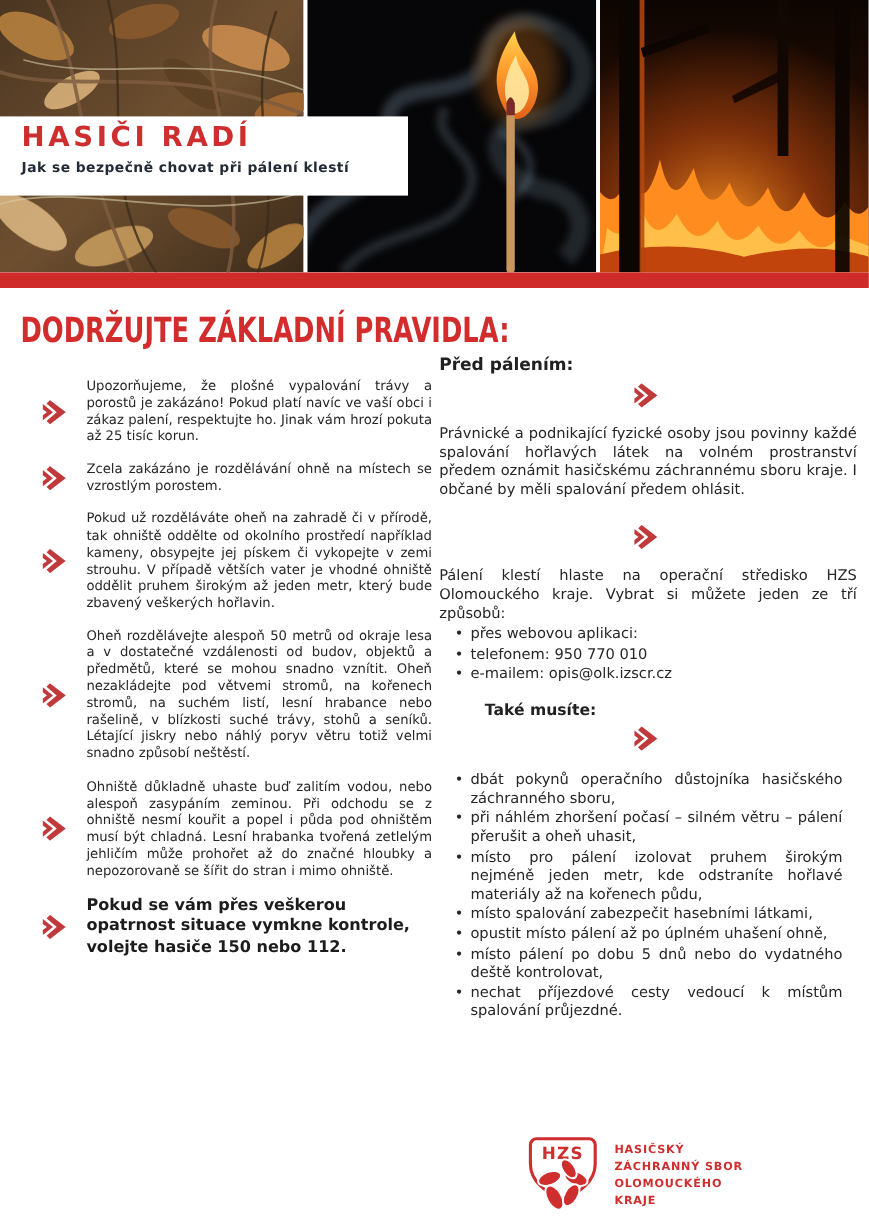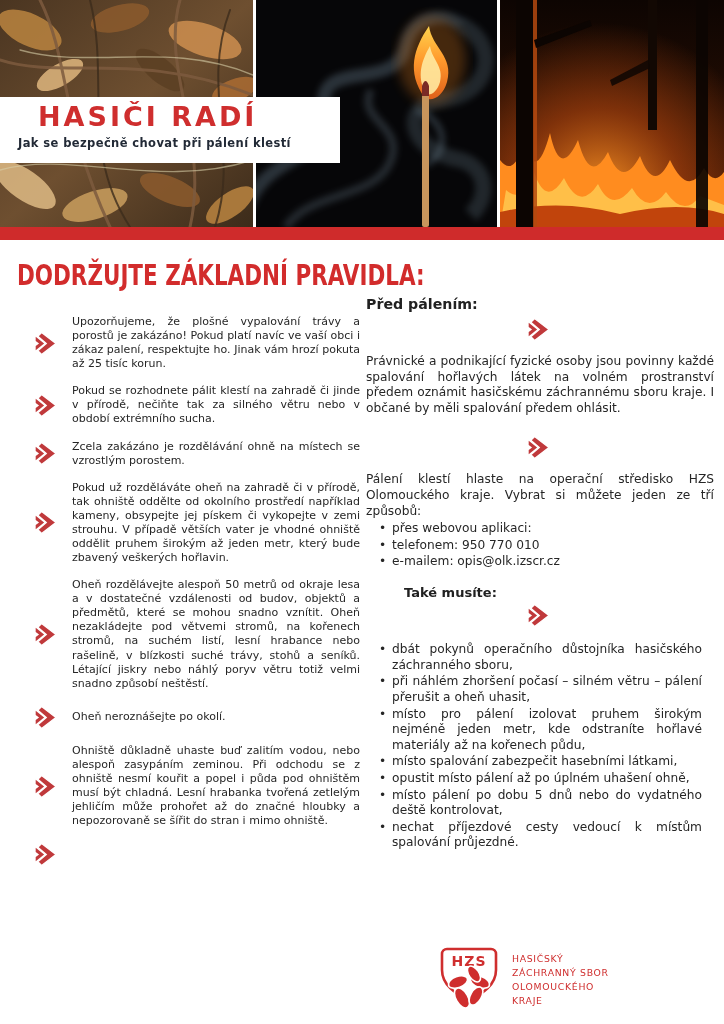--- a/index.html
+++ b/index.html
@@ -7,22 +7,22 @@
         font-family:"DejaVu Sans",sans-serif;color:#262626;}
 
   
   .photo-strip{position:absolute;top:0;left:0;width:724px;height:227px;display:flex;gap:3px;background:#fff;}
   .photo{height:227px;overflow:hidden;position:relative;}
   .photo svg{display:block;}
 
   
   .title-band{position:absolute;top:97px;left:0;width:340px;height:66px;background:#ffffff;
               padding:6px 0 0 18px;box-sizing:border-box;z-index:5;}
-  .page-title{color:#cf2e2e;font-weight:700;font-size:27px;letter-spacing:3px;line-height:1.05;
-              font-family:"DejaVu Sans",sans-serif;margin-left:20px;}
+  .page-title{color:#cf2e2e;font-weight:700;font-size:23px;letter-spacing:3px;line-height:1.05;
+              font-family:"DejaVu Sans",sans-serif;}
   .page-subtitle{color:#222a36;font-weight:700;font-size:11.5px;letter-spacing:0.4px;margin-top:5px;}
 
   
   .red-band{position:absolute;top:227px;left:0;width:724px;height:13px;background:#cf2b2b;}
 
   
   .main-heading{position:absolute;top:258px;left:17px;color:#d22c2c;font-weight:700;font-size:29px;
                 transform:scaleX(0.74);transform-origin:left center;white-space:nowrap;letter-spacing:0px;}
 
   
@@ -40,21 +40,21 @@
   .indent{margin-left:38px;}
   .info-h{font-weight:700;font-size:14.2px;margin:0 0 6px 0;color:#212121;}
   .info-p{margin:0;font-size:12.2px;line-height:1.28;text-align:justify;color:#262626;}
   ul.dotlist{margin:2px 0 0 0;padding:0;list-style:none;}
   ul.dotlist li{position:relative;padding-left:14px;margin:1px 12px;font-size:12.2px;line-height:1.28;text-align:justify;}
   ul.dotlist li::before{content:"•";position:absolute;left:1px;top:0;}
   .sub-line{font-size:12.2px;line-height:1.28;}
 
   
   .footer{position:absolute;left:438px;top:946px;display:flex;align-items:center;gap:12px;}
-  .org-text{color:#cf2e2e;font-weight:400;font-size:9.3px;letter-spacing:0.7px;line-height:1.5;}
+  .org-text{color:#cf2e2e;font-weight:700;font-size:9.3px;letter-spacing:0.7px;line-height:1.5;}
   .org-text div{white-space:nowrap;}
 </style>
 </head>
 <body>
 
 <svg width="0" height="0" style="position:absolute" aria-hidden="true">
   <defs>
     <symbol id="dblchev" viewBox="0 0 32 32">
       <path d="M2 8 L12 16 L2 24 L2 19 L6 16 L2 13 Z" fill="#c0393b"></path>
       <path d="M9 3 L26 16 L9 29 L4.5 24.5 L14.5 16 L4.5 7.5 Z" fill="#c0393b" stroke="#ffffff" stroke-width="1.6"></path>
@@ -184,28 +184,20 @@
           </svg>
         </span>
       <p class="rule-text">Upozorňujeme, že plošné vypalování trávy a porostů je zakázáno! Pokud platí navíc ve vaší obci i zákaz palení, respektujte ho. Jinak vám hrozí pokuta až 25 tisíc korun.</p>
     </div>
     <div class="rule-row">
       <span class="chev-box">
           <svg viewBox="0 0 32 32">
             <use href="#dblchev"></use>
           </svg>
         </span>
-      <p class="rule-text">Pokud se rozhodnete pálit klestí na zahradě či jinde v přírodě, nečiňte tak za silného větru nebo v období extrémního sucha.</p>
-    </div>
-    <div class="rule-row">
-      <span class="chev-box">
-          <svg viewBox="0 0 32 32">
-            <use href="#dblchev"></use>
-          </svg>
-        </span>
       <p class="rule-text">Zcela zakázáno je rozdělávání ohně na místech se vzrostlým porostem.</p>
     </div>
     <div class="rule-row">
       <span class="chev-box">
           <svg viewBox="0 0 32 32">
             <use href="#dblchev"></use>
           </svg>
         </span>
       <p class="rule-text">Pokud už rozděláváte oheň na zahradě či v přírodě, tak ohniště oddělte od okolního prostředí například kameny, obsypejte jej pískem či vykopejte v zemi strouhu. V případě větších vater je vhodné ohniště oddělit pruhem širokým až jeden metr, který bude zbavený veškerých hořlavin.</p>
     </div>
@@ -216,36 +208,29 @@
           </svg>
         </span>
       <p class="rule-text">Oheň rozdělávejte alespoň 50 metrů od okraje lesa a v dostatečné vzdálenosti od budov, objektů a předmětů, které se mohou snadno vznítit. Oheň nezakládejte pod větvemi stromů, na kořenech stromů, na suchém listí, lesní hrabance nebo rašelině, v blízkosti suché trávy, stohů a seníků. Létající jiskry nebo náhlý poryv větru totiž velmi snadno způsobí neštěstí.</p>
     </div>
     <div class="rule-row">
       <span class="chev-box">
           <svg viewBox="0 0 32 32">
             <use href="#dblchev"></use>
           </svg>
         </span>
-      <p class="rule-text">Oheň neroznášejte po okolí.</p>
-    </div>
-    <div class="rule-row">
-      <span class="chev-box">
-          <svg viewBox="0 0 32 32">
-            <use href="#dblchev"></use>
-          </svg>
-        </span>
       <p class="rule-text">Ohniště důkladně uhaste buď zalitím vodou, nebo alespoň zasypáním zeminou. Při odchodu se z ohniště nesmí kouřit a popel i půda pod ohništěm musí být chladná. Lesní hrabanka tvořená zetlelým jehličím může prohořet až do značné hloubky a nepozorovaně se šířit do stran i mimo ohniště.</p>
     </div>
     <div class="rule-row bold">
       <span class="chev-box">
           <svg viewBox="0 0 32 32">
             <use href="#dblchev"></use>
           </svg>
         </span>
+      <p class="rule-text">Pokud se vám přes veškerou opatrnost situace vymkne kontrole, volejte hasiče 150 nebo 112.</p>
     </div>
   </div>
 
   <div class="col-right">
 
     <h3 class="info-h indent" style="margin-bottom:4px;">Před pálením:</h3>
 
     <div class="info-row">
       <span class="chev-box">
           <svg viewBox="0 0 32 32">

